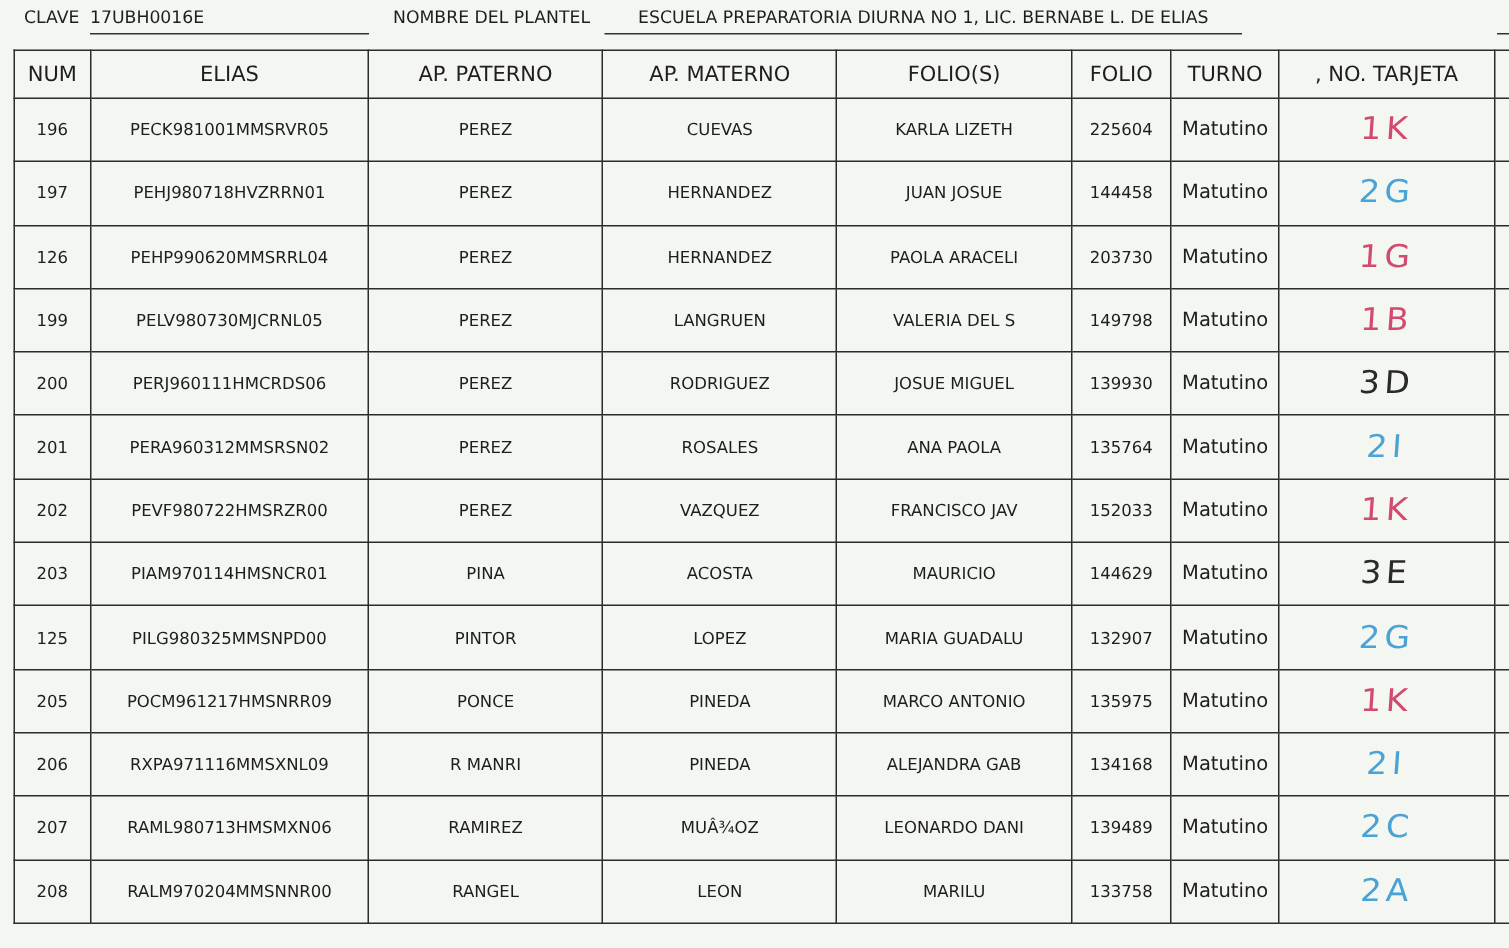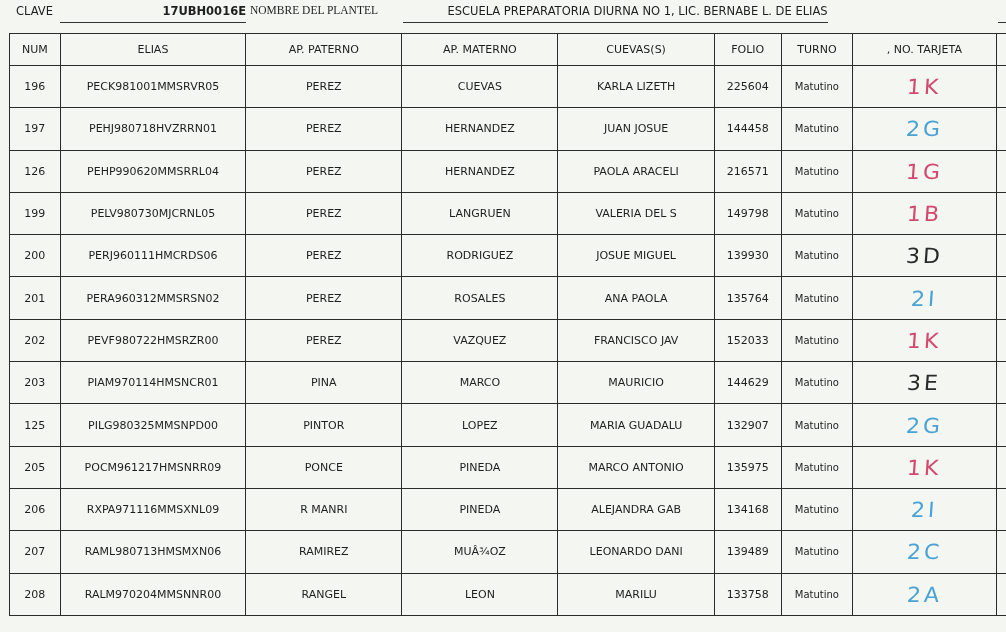--- a/index.html
+++ b/index.html
@@ -7,37 +7,37 @@
     width: 1006px; height: 632px; overflow: hidden;
     background: #f4f6f1;
     font-family: "DejaVu Sans", "Liberation Sans", sans-serif;
     color: #1e1e1e;
     position: relative;
   }
   .hdr { position: absolute; top: 0; left: 0; width: 916px; height: 30px; font-size: 11.5px; }
   .hdr span { position: absolute; top: 4px; white-space: nowrap; }
   .hdr .line { position: absolute; top: 22px; height: 1px; background: #333; }
   .lbl-clave { left: 16px; }
-  .val-clave { left: 60px; width: 186px; text-align: right; font-weight: bold; }
-  .lbl-plantel { left: 250px; font-family: Liberation Serif, serif; }
-  .val-plantel { left: 425px; width: 425px; text-align: center; }
+  .val-clave { left: 60px; width: 186px; text-align: left; font-weight: normal; }
+  .lbl-plantel { left: 262px; }
+  .val-plantel { left: 403px; width: 425px; text-align: center; }
   table {
     position: absolute; top: 33px; left: 9px;
     border-collapse: collapse; table-layout: fixed;
     font-size: 11px;
   }
   td, th {
     border: 1.4px solid #2b2b2b;
     text-align: center; vertical-align: middle;
     padding: 0; font-weight: normal;
     white-space: nowrap; overflow: hidden;
   }
-  th { height: 31px; font-size: 11px; }
+  th { height: 31px; font-size: 14px; }
   td { height: 41.3px; }
-  td.turno { font-size: 10px; }
+  td.turno { font-size: 13px; }
   .hand {
     font-family: "DejaVu Sans", sans-serif;
     font-size: 22px; font-weight: normal; letter-spacing: 3px;
     display: inline-block; transform: skewX(-4deg) scaleY(0.95);
   }
   .extra { border-right: none; }
 </style>
 </head>
 <body>
 
@@ -62,21 +62,21 @@
       <col style="width:72px">
       <col style="width:144px">
       <col style="width:10px">
   </colgroup>
   <thead>
     <tr>
       <th>NUM</th>
       <th>ELIAS</th>
       <th>AP. PATERNO</th>
       <th>AP. MATERNO</th>
-      <th>CUEVAS(S)</th>
+      <th>FOLIO(S)</th>
       <th>FOLIO</th>
       <th>TURNO</th>
       <th>, NO. TARJETA</th>
       <th class="extra"></th>
     </tr>
   </thead>
   <tbody id="rows">
       <tr>
         <td>196</td>
         <td>PECK981001MMSRVR05</td>
@@ -98,21 +98,21 @@
         <td class="turno">Matutino</td>
         <td><span class="hand" style="color: rgb(74, 163, 212);">2G</span></td>
         <td class="extra"></td>
       </tr>
       <tr>
         <td>126</td>
         <td>PEHP990620MMSRRL04</td>
         <td>PEREZ</td>
         <td>HERNANDEZ</td>
         <td>PAOLA ARACELI</td>
-        <td>216571</td>
+        <td>203730</td>
         <td class="turno">Matutino</td>
         <td><span class="hand" style="color: rgb(210, 74, 110);">1G</span></td>
         <td class="extra"></td>
       </tr>
       <tr>
         <td>199</td>
         <td>PELV980730MJCRNL05</td>
         <td>PEREZ</td>
         <td>LANGRUEN</td>
         <td>VALERIA DEL S</td>
@@ -151,21 +151,21 @@
         <td>FRANCISCO JAV</td>
         <td>152033</td>
         <td class="turno">Matutino</td>
         <td><span class="hand" style="color: rgb(210, 74, 110);">1K</span></td>
         <td class="extra"></td>
       </tr>
       <tr>
         <td>203</td>
         <td>PIAM970114HMSNCR01</td>
         <td>PINA</td>
-        <td>MARCO</td>
+        <td>ACOSTA</td>
         <td>MAURICIO</td>
         <td>144629</td>
         <td class="turno">Matutino</td>
         <td><span class="hand" style="color: rgb(42, 42, 42);">3E</span></td>
         <td class="extra"></td>
       </tr>
       <tr>
         <td>125</td>
         <td>PILG980325MMSNPD00</td>
         <td>PINTOR</td>

